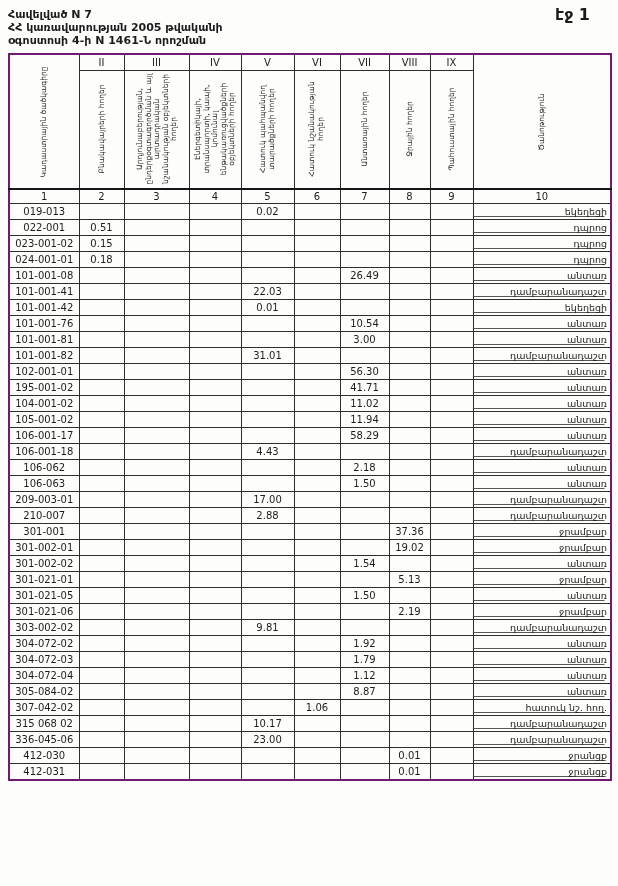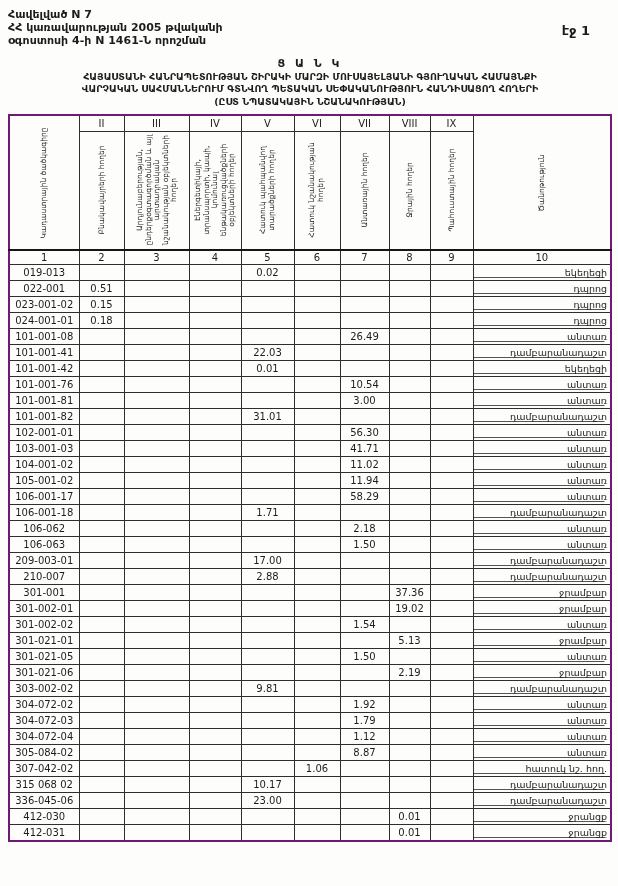--- a/index.html
+++ b/index.html
@@ -7,22 +7,22 @@
     width:618px;height:886px;background:#ffffff;
     font-family:"DejaVu Sans",sans-serif;color:#1c1c1c;
     -webkit-font-smoothing:antialiased;
   }
   .sheet{
     position:relative;width:618px;height:886px;box-sizing:border-box;
     padding:6px 6px 0 8px;background:#fdfdfc;
   }
   
   .page-num{
-    position:absolute;top:23px;right:28px;
-    font-size:13px;font-weight:bold;
+    position:absolute;top:5px;right:28px;
+    font-size:16px;font-weight:bold;
   }
   .appendix{
     text-align:left;font-size:11px;font-weight:bold;line-height:13px;
     margin-top:2px;
   }
   
   .title{
     text-align:center;font-weight:bold;margin-top:11px;line-height:12.5px;
   }
   .title .t0{font-size:11px;letter-spacing:3px;}
@@ -67,26 +67,20 @@
 <div class="sheet">
 
   <div class="page-num">էջ 1</div>
 
   <div class="appendix">
     <div>Հավելված N 7</div>
     <div>ՀՀ կառավարության 2005 թվականի</div>
     <div>օգոստոսի 4-ի N 1461-Ն որոշման</div>
   </div>
 
-  <div class="title">
-    <div class="t0">Ց Ա Ն Կ</div>
-    <div class="t1">ՀԱՅԱՍՏԱՆԻ ՀԱՆՐԱՊԵՏՈՒԹՅԱՆ ՇԻՐԱԿԻ ՄԱՐԶԻ ՄՈՒՍԱՅԵԼՅԱՆԻ ԳՅՈՒՂԱԿԱՆ ՀԱՄԱՅՆՔԻ</div>
-    <div class="t2">ՎԱՐՉԱԿԱՆ ՍԱՀՄԱՆՆԵՐՈՒՄ ԳՏՆՎՈՂ ՊԵՏԱԿԱՆ ՍԵՓԱԿԱՆՈՒԹՅՈՒՆ ՀԱՆԴԻՍԱՑՈՂ ՀՈՂԵՐԻ</div>
-    <div class="t3">(ԸՍՏ ՆՊԱՏԱԿԱՅԻՆ ՆՇԱՆԱԿՈՒԹՅԱՆ)</div>
-  </div>
 
   <table>
     <colgroup>
       <col style="width:70px">
         <col style="width:45px">
         <col style="width:65px">
       <col style="width:52px">
         <col style="width:53px">
         <col style="width:46px">
       <col style="width:49px">
@@ -277,21 +271,21 @@
           <td class="val"></td>
           <td class="val"></td>
           <td class="val"></td>
           <td class="val"></td>
           <td class="val">56.30</td>
           <td class="val"></td>
           <td class="val"></td>
           <td class="note">անտառ</td>
         </tr>
         <tr>
-          <td class="code">103-001-03</td>
+          <td class="code">195-001-02</td>
           <td class="val"></td>
           <td class="val"></td>
           <td class="val"></td>
           <td class="val"></td>
           <td class="val"></td>
           <td class="val">41.71</td>
           <td class="val"></td>
           <td class="val"></td>
           <td class="note">անտառ</td>
         </tr>
@@ -329,21 +323,21 @@
           <td class="val">58.29</td>
           <td class="val"></td>
           <td class="val"></td>
           <td class="note">անտառ</td>
         </tr>
         <tr>
           <td class="code">106-001-18</td>
           <td class="val"></td>
           <td class="val"></td>
           <td class="val"></td>
-          <td class="val">1.71</td>
+          <td class="val">4.43</td>
           <td class="val"></td>
           <td class="val"></td>
           <td class="val"></td>
           <td class="val"></td>
           <td class="note">դամբարանադաշտ</td>
         </tr>
         <tr>
           <td class="code">106-062</td>
           <td class="val"></td>
           <td class="val"></td>

